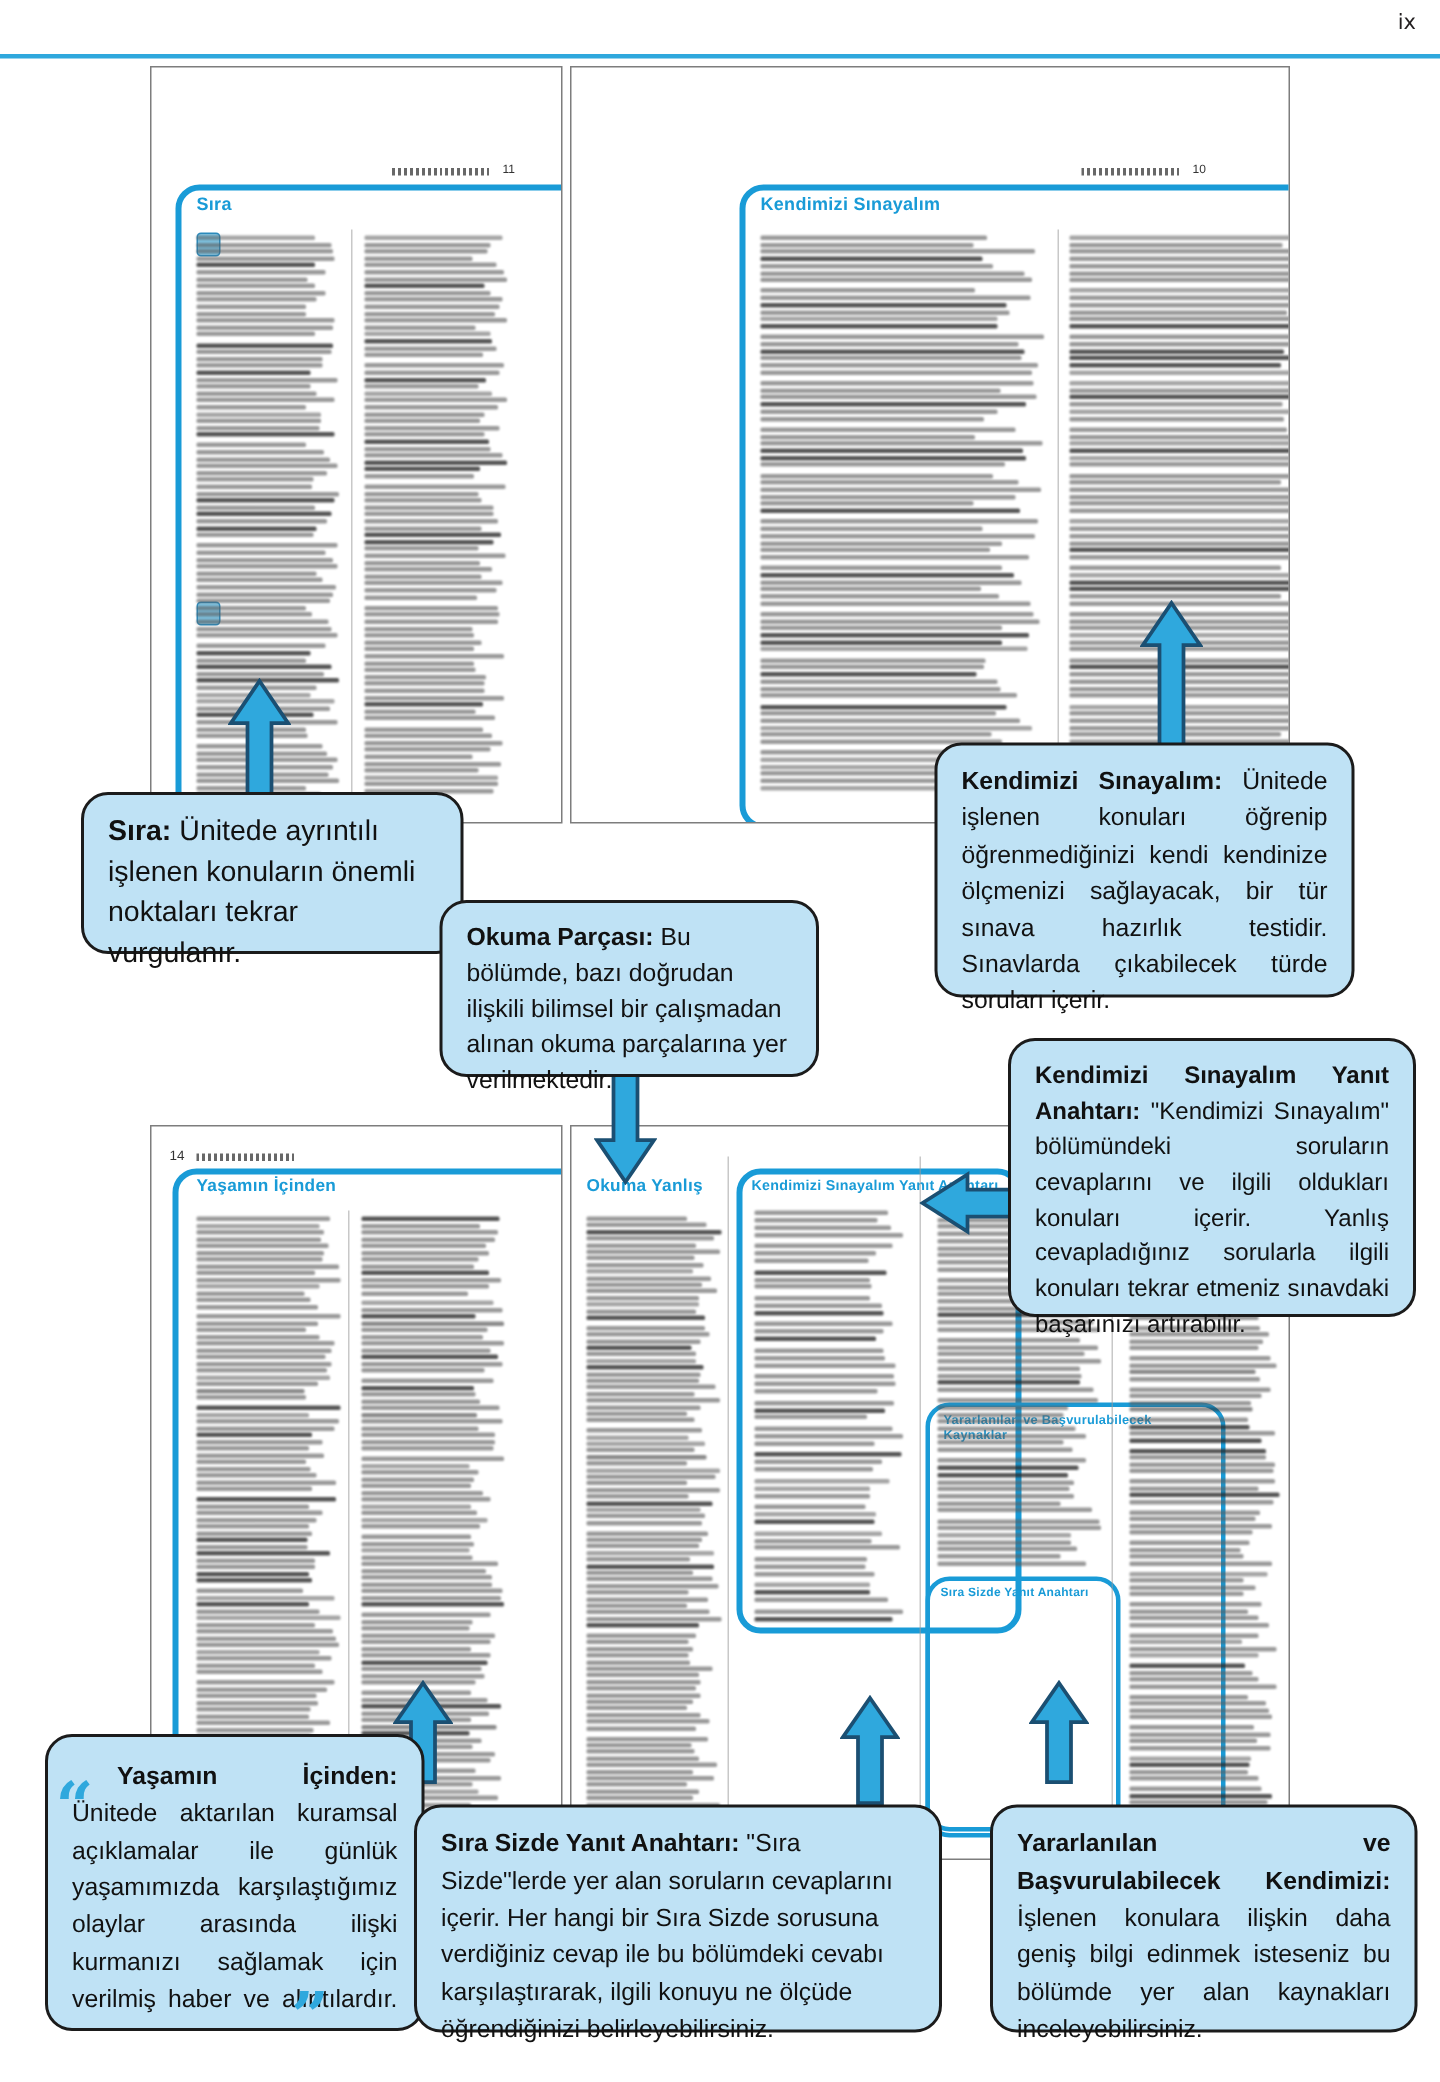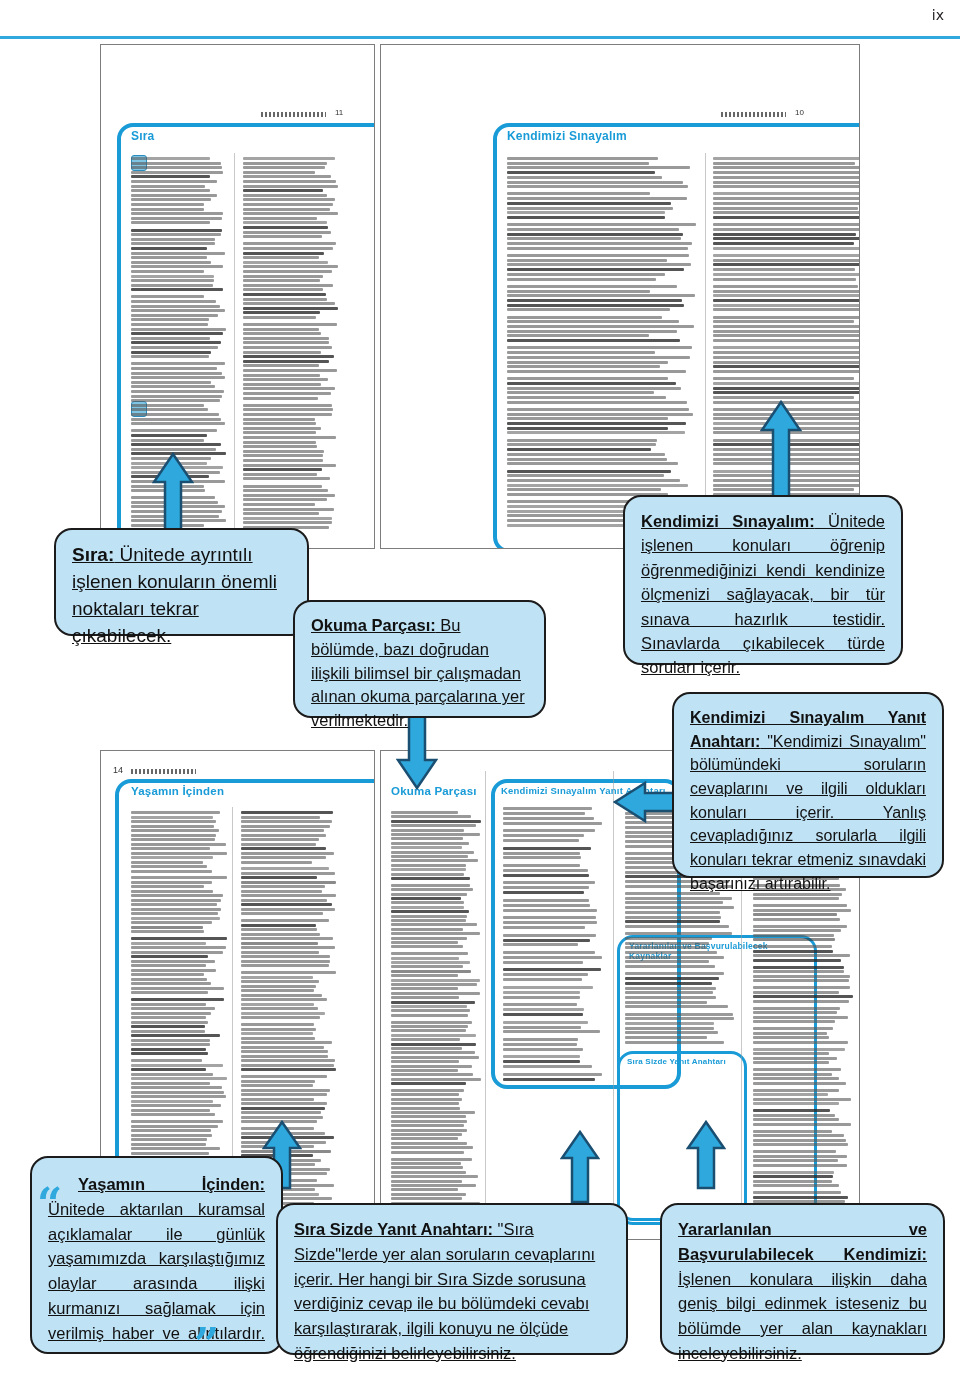--- a/index.html
+++ b/index.html
@@ -92,21 +92,21 @@
     border:2.5px solid #1b1b1b;
     border-radius:18px;
     box-sizing:border-box;
     padding:12px 16px 12px 16px;
     font-family:"Liberation Sans", sans-serif;
     color:#111111;
     line-height:1.38;
     z-index:40;
   }
   .callout b{font-weight:bold;}
-  .callout .txt{display:block;text-decoration:underline;}
+  .callout .txt{display:block;}
 
   
   .arrow{position:absolute;z-index:35;}
 
   
   .qmark{
     position:absolute;color:#2fa8dd;font-weight:bold;
     font-family:"DejaVu Serif", serif;
     line-height:.7;
     z-index:41;
@@ -646,21 +646,21 @@
         <div class="blurline short" style="left: 140px; top: 441.825px; width: 77.5px;"></div>
         <div class="blurline" style="left: 140px; top: 446.325px; width: 90.5px;"></div>
         <div class="blurline" style="left: 140px; top: 450.825px; width: 72.9px;"></div>
       </div>
   </div>
 </div>
 
 <div class="sheet" style="left:380px;top:750px;width:480px;height:490px;">
   <div class="sheet-inner">
 
-    <div class="band-title" style="left:10px;top:34px;font-size:11.5px;">Okuma Parçası</div>
+    <div class="band-title" style="left:10px;top:34px;font-size:11.5px;">Okuma Yanlış</div>
 
     <div class="band" style="left:110px;top:28px;width:190px;height:310px;"></div>
     <div class="band-title" style="left:120px;top:34px;font-size:9.5px;">Kendimizi Sınayalım Yanıt Anahtarı</div>
 
     <div class="band" style="left:236px;top:300px;width:130px;height:170px;border-width:3px;"></div>
     <div class="band-title" style="left:246px;top:306px;font-size:8px;width:110px;white-space:normal;line-height:1.15;">Sıra Sizde Yanıt Anahtarı</div>
 
     <div class="band" style="left:236px;top:184px;width:200px;height:290px;border-width:3px;"></div>
     <div class="band-title" style="left:248px;top:190px;font-size:8.5px;width:150px;white-space:normal;line-height:1.18;">Yararlanılan ve Başvurulabilecek Kaynaklar</div>
 
@@ -974,21 +974,21 @@
 
 <svg class="arrow" style="left:262px;top:1120px;width:40px;height:70px;" viewBox="0 0 40 70">
   <polygon points="20,2 38,28 28,28 28,68 12,68 12,28 2,28" fill="#2fa8dd" stroke="#1b4f72" stroke-width="2.5"></polygon>
 </svg>
 
 <svg class="arrow" style="left:686px;top:1120px;width:40px;height:70px;" viewBox="0 0 40 70">
   <polygon points="20,2 38,28 28,28 28,68 12,68 12,28 2,28" fill="#2fa8dd" stroke="#1b4f72" stroke-width="2.5"></polygon>
 </svg>
 
 <div class="callout" style="left:54px;top:528px;width:255px;height:108px;font-size:19px;line-height:1.42;">
-  <span class="txt"><b>Sıra:</b><span> Ünitede ayrıntılı işlenen konuların önemli noktaları tekrar çıkabilecek.</span></span>
+  <span class="txt"><b>Sıra:</b><span> Ünitede ayrıntılı işlenen konuların önemli noktaları tekrar vurgulanır.</span></span>
 </div>
 
 <div class="callout" style="left:293px;top:600px;width:253px;height:118px;font-size:16.5px;line-height:1.44;">
   <span class="txt"><b>Okuma Parçası:</b><span> Bu bölümde, bazı doğrudan ilişkili bilimsel bir çalışmadan alınan okuma parçalarına yer verilmektedir.</span></span>
 </div>
 
 <div class="callout" style="left:623px;top:495px;width:280px;height:170px;font-size:16.5px;line-height:1.48;text-align:justify;">
   <span class="txt"><b>Kendimizi Sınayalım:</b><span> Ünitede işlenen konuları öğrenip öğrenmediğinizi kendi kendinize ölçmenizi sağlayacak, bir tür sınava hazırlık testidir. Sınavlarda çıkabilecek türde soruları içerir.</span></span>
 </div>
 

